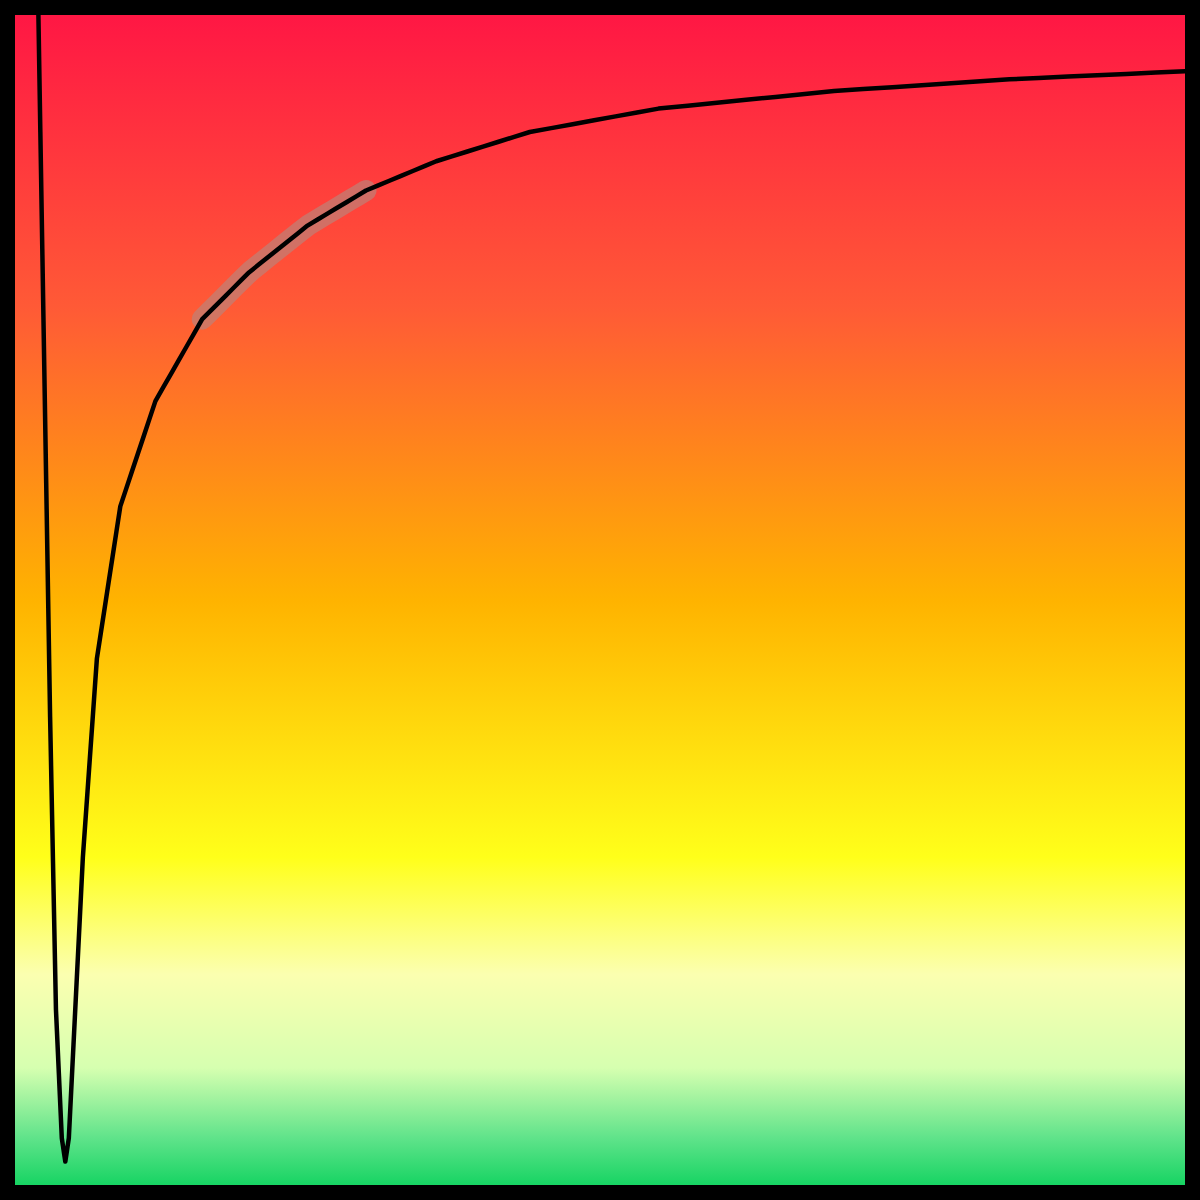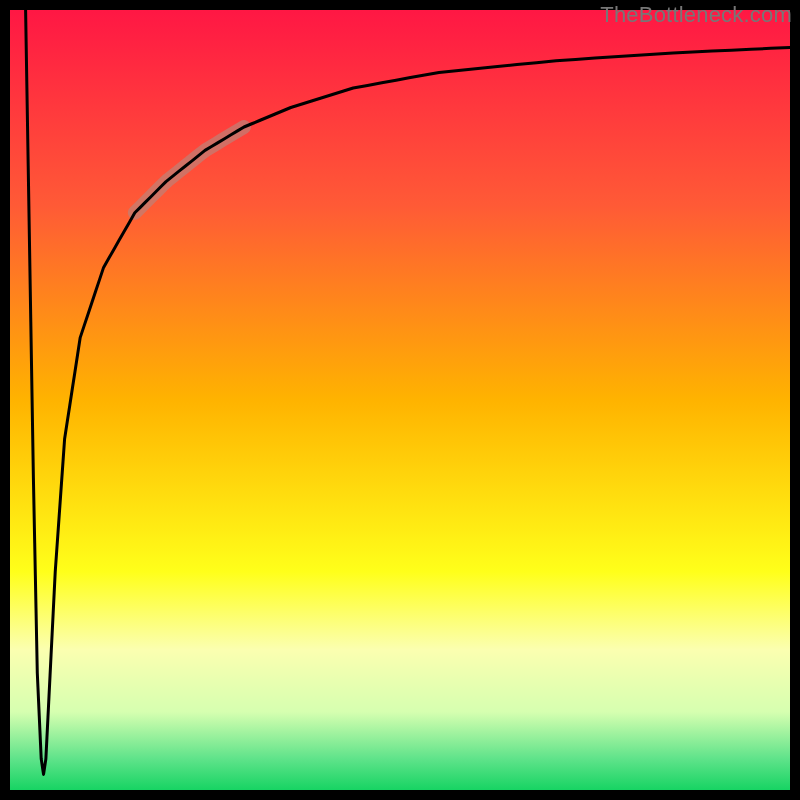--- a/index.html
+++ b/index.html
@@ -28,21 +28,20 @@
     z-index: 5;
   }
   svg {
     display: block;
   }
 </style>
 </head>
 <body>
 
 <div class="chart-wrap">
-  <div class="watermark">TheBottleneck.com</div>
   <svg id="chart-svg" width="800" height="800" viewBox="0 0 800 800">
       <defs>
         <linearGradient id="bg-grad" x1="0" y1="0" x2="0" y2="1">
           <stop offset="0%" stop-color="#ff1744"></stop>
           <stop offset="25%" stop-color="#ff5a36"></stop>
           <stop offset="50%" stop-color="#ffb300"></stop>
           <stop offset="72%" stop-color="#ffff1a"></stop>
           <stop offset="82%" stop-color="#fbffb0"></stop>
           <stop offset="90%" stop-color="#d6ffb0"></stop>
           <stop offset="96%" stop-color="#5fe38a"></stop>

